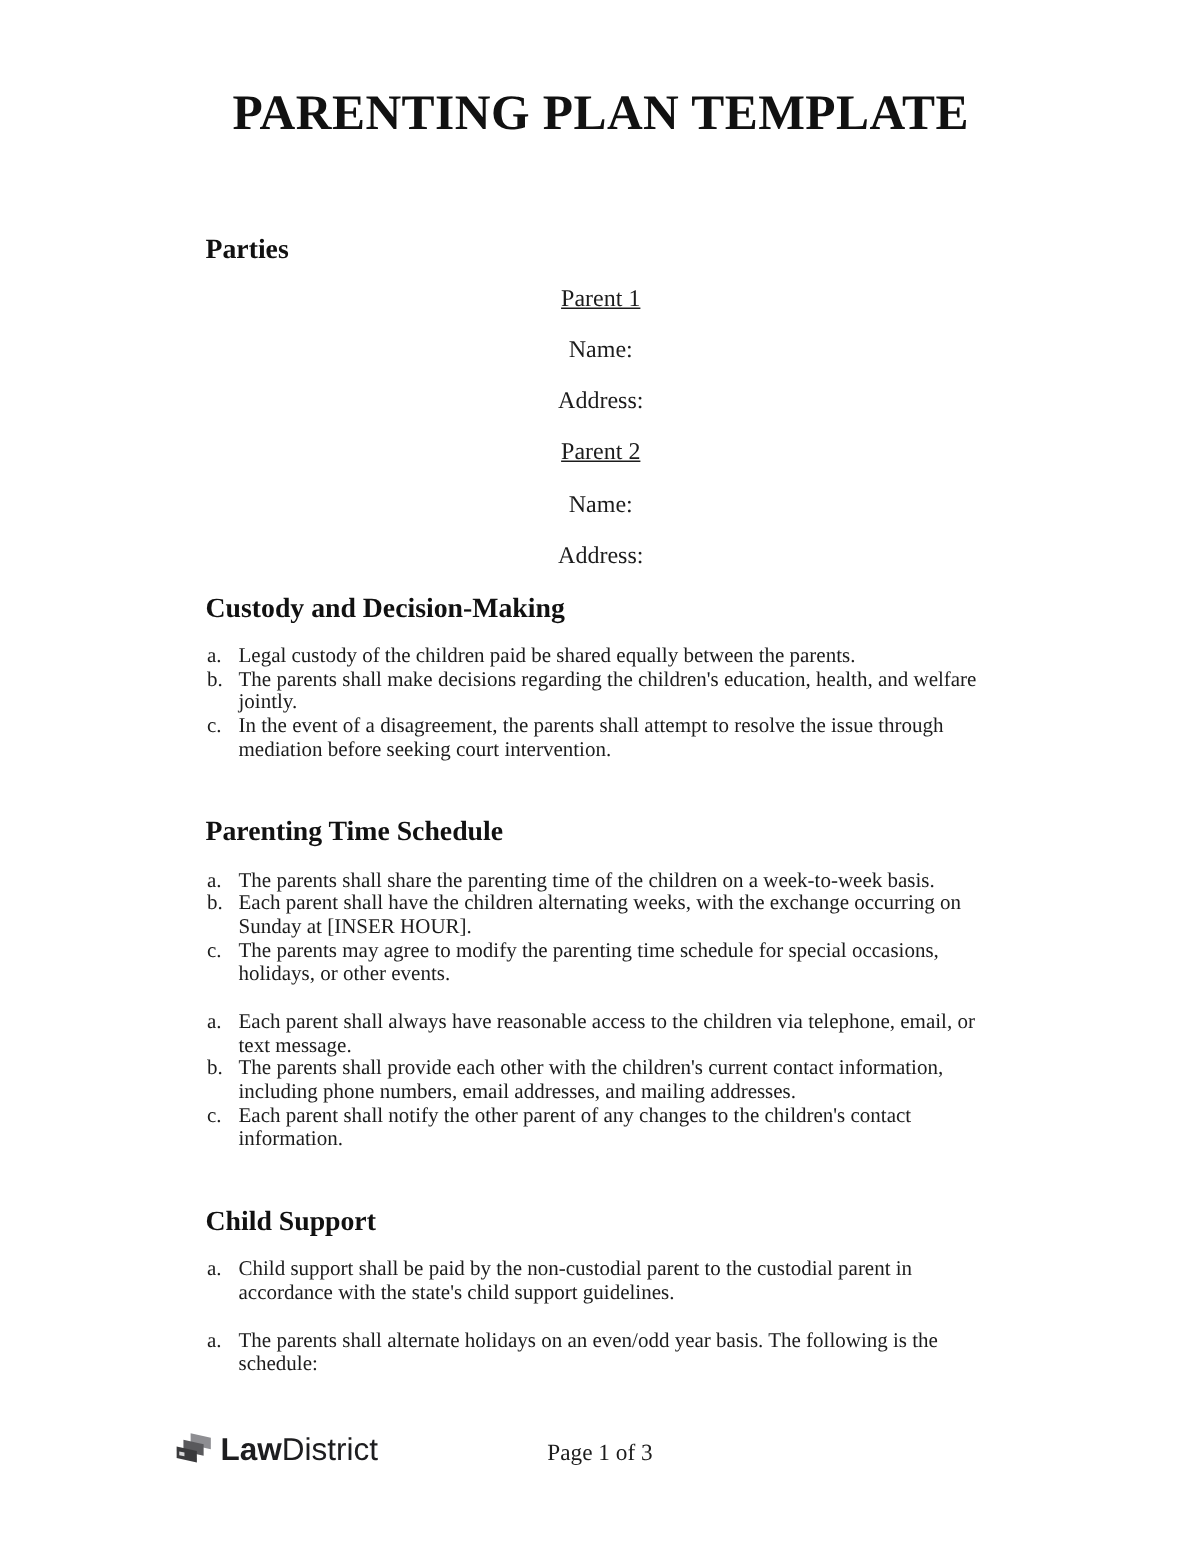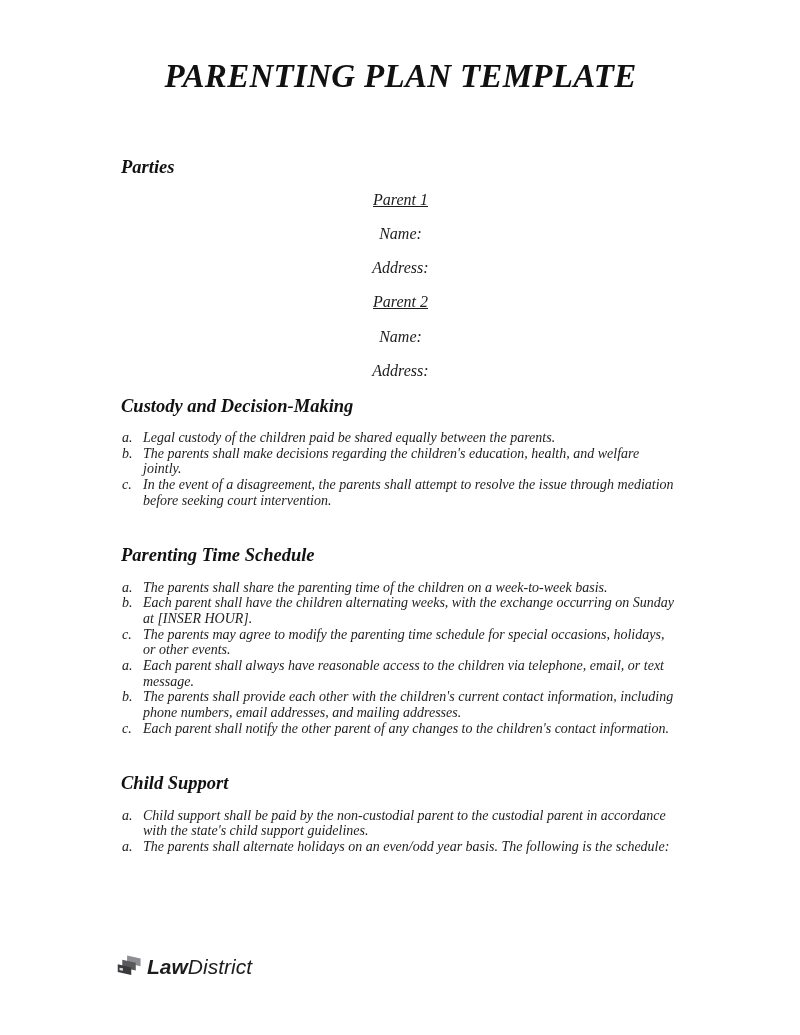--- a/index.html
+++ b/index.html
@@ -9,36 +9,35 @@
   }
   .page {
     position: relative;
     width: 708px;
     height: 1035px;
     margin: 0 auto;
     background: #ffffff;
     overflow: hidden;
     font-family: "Liberation Serif", serif;
     color: #1c1c1c;
-    font-style: italic;
   }
   .content {
     padding: 55px 74px 0 75px;
   }
   h1.doc-title {
     margin: 0 0 59px 0;
     font-size: 33px;
     line-height: 1.3;
     font-weight: bold;
     text-align: center;
     letter-spacing: 0.3px;
     color: #111111;
   }
   section.doc-section {
-    margin: 0;
+    margin: 16px;
   }
   h2.section-heading {
     margin: 37px 0 13px 0;
     font-size: 18.5px;
     line-height: 1.15;
     font-weight: bold;
     color: #111111;
   }
   section.doc-section:first-of-type h2.section-heading {
     margin-top: 0;
@@ -178,14 +177,15 @@
   <div class="footer">
     <div class="brand">
       <svg class="brand-icon" viewBox="0 0 26 26" xmlns="http://www.w3.org/2000/svg" aria-hidden="true">
         <path d="M10.5 1 L24.5 4.2 L24.5 12.2 L10.5 9 Z" fill="#8e8e92"></path>
         <path d="M5.5 5.5 L19.5 8.7 L19.5 16.7 L5.5 13.5 Z" fill="#59595c"></path>
         <path d="M0.8 10.2 L14.8 13.4 L14.8 21.4 L0.8 18.2 Z" fill="#3a3a3c"></path>
         <rect x="2.6" y="13.1" width="3.6" height="2.6" fill="#d8d8da" transform="skewY(12)"></rect>
       </svg>
       <div class="brand-text"><span class="law">Law</span><span class="district">District</span></div>
     </div>
+    <div class="page-indicator">Page 1 of 3</div>
   </div>
 </div>
 
 </body></html>

